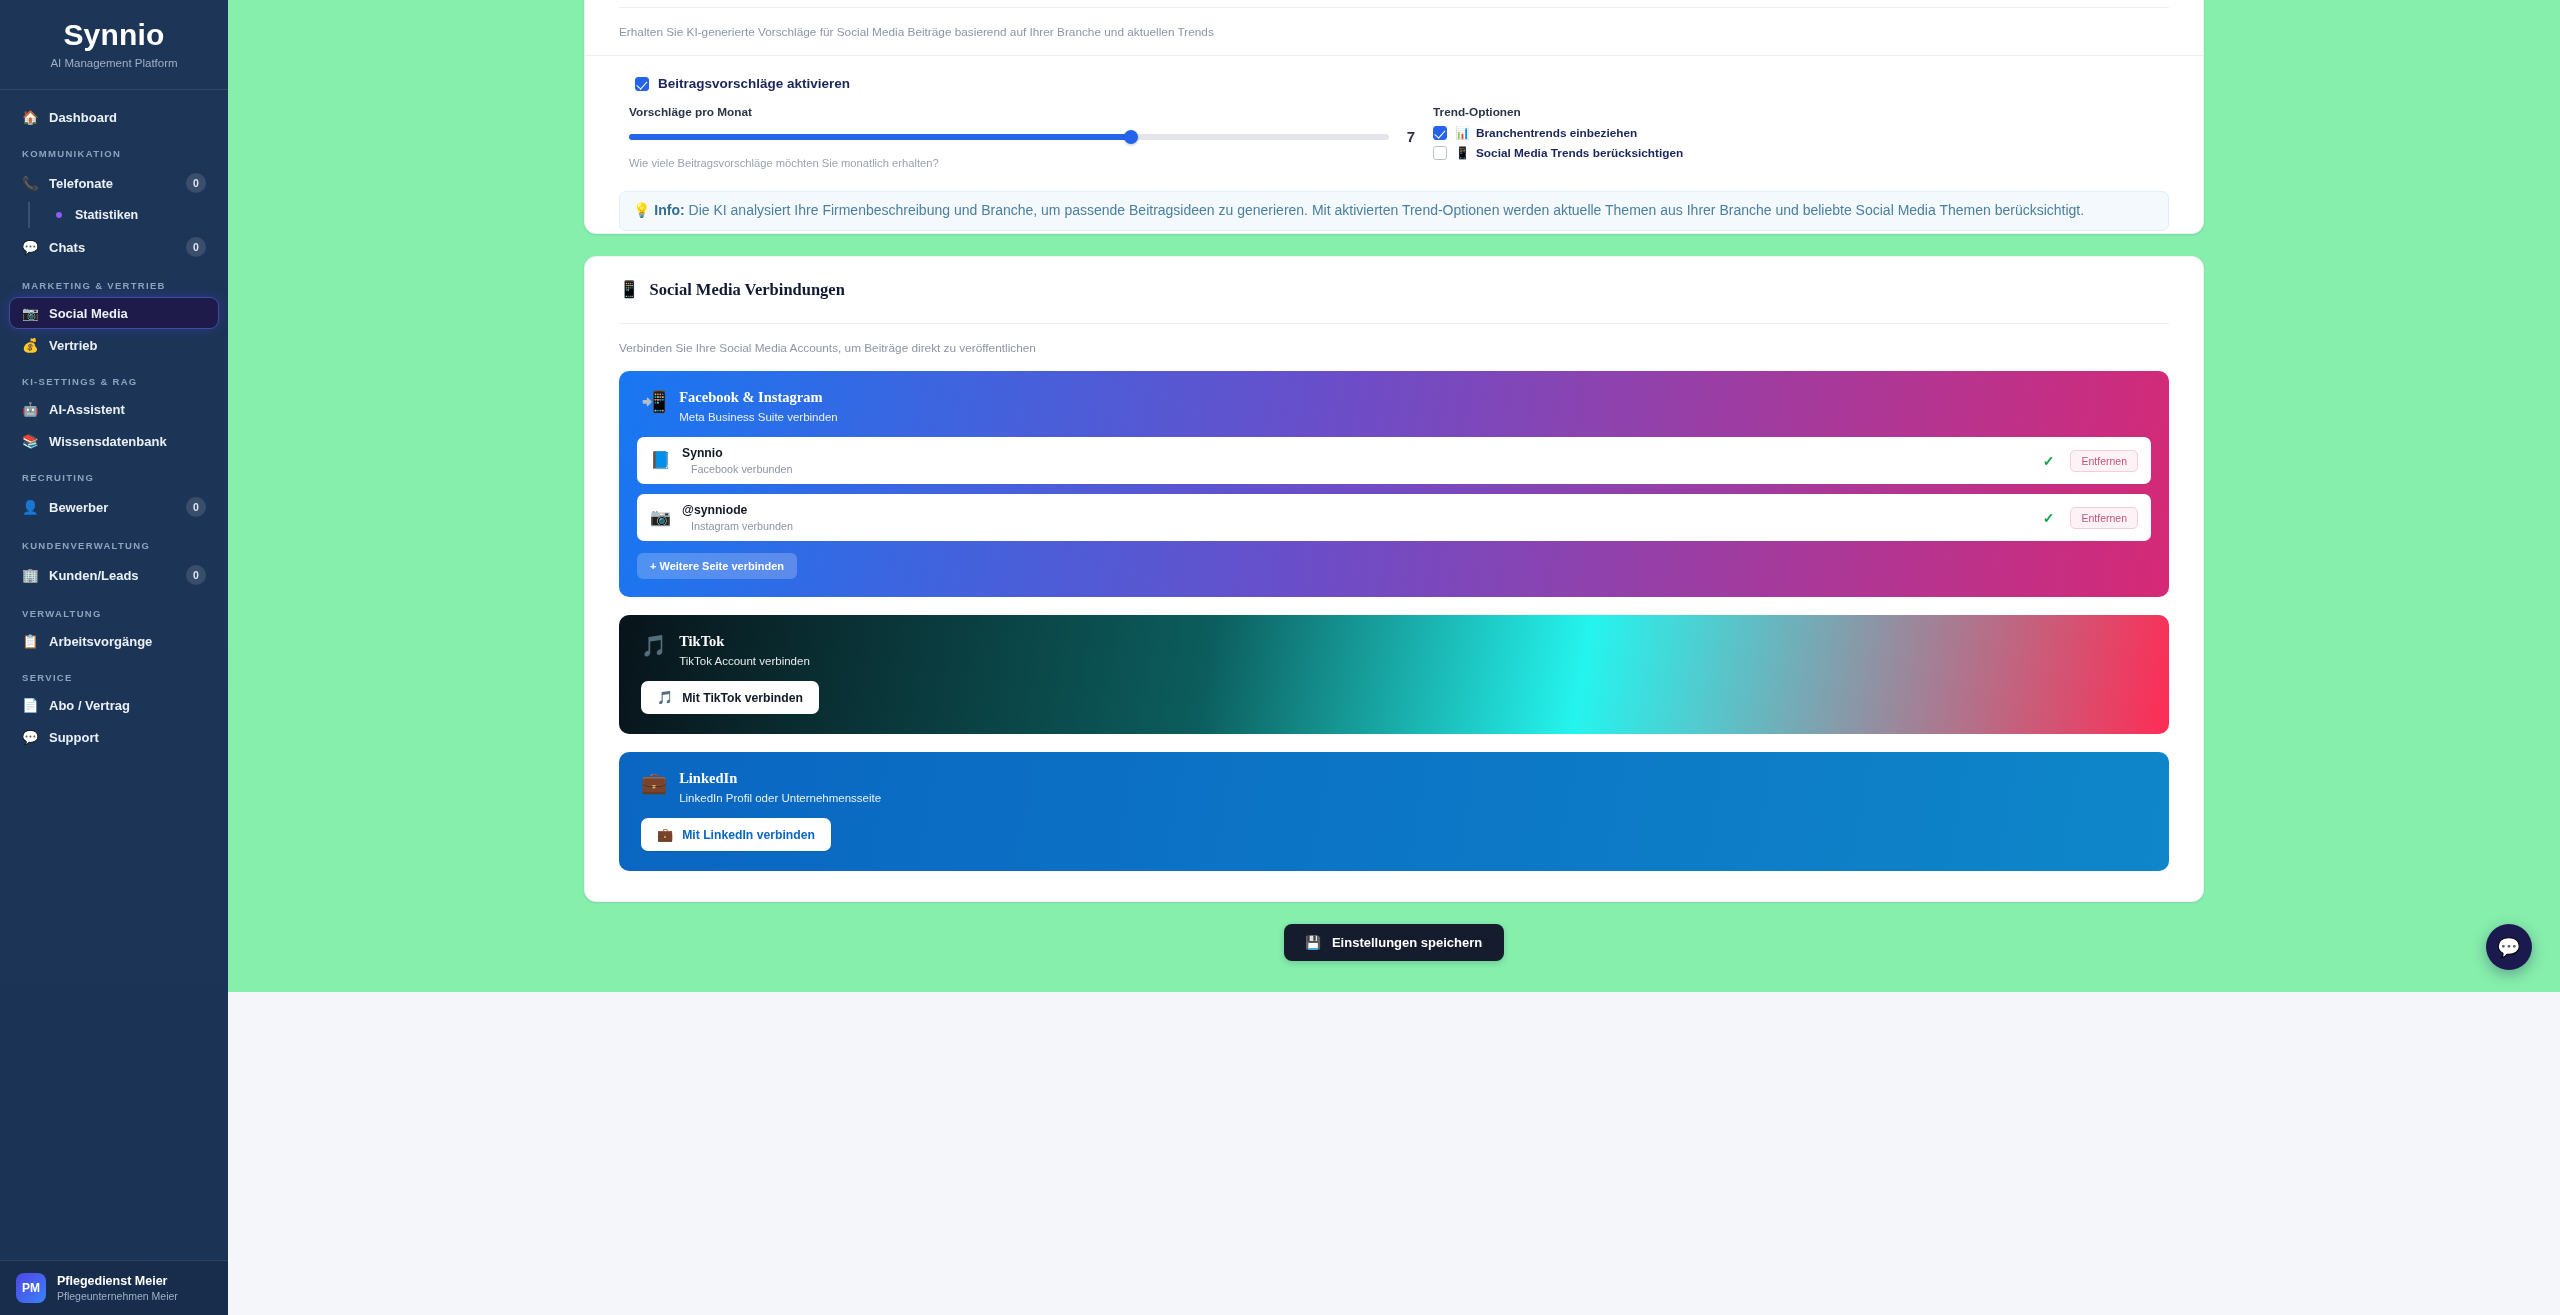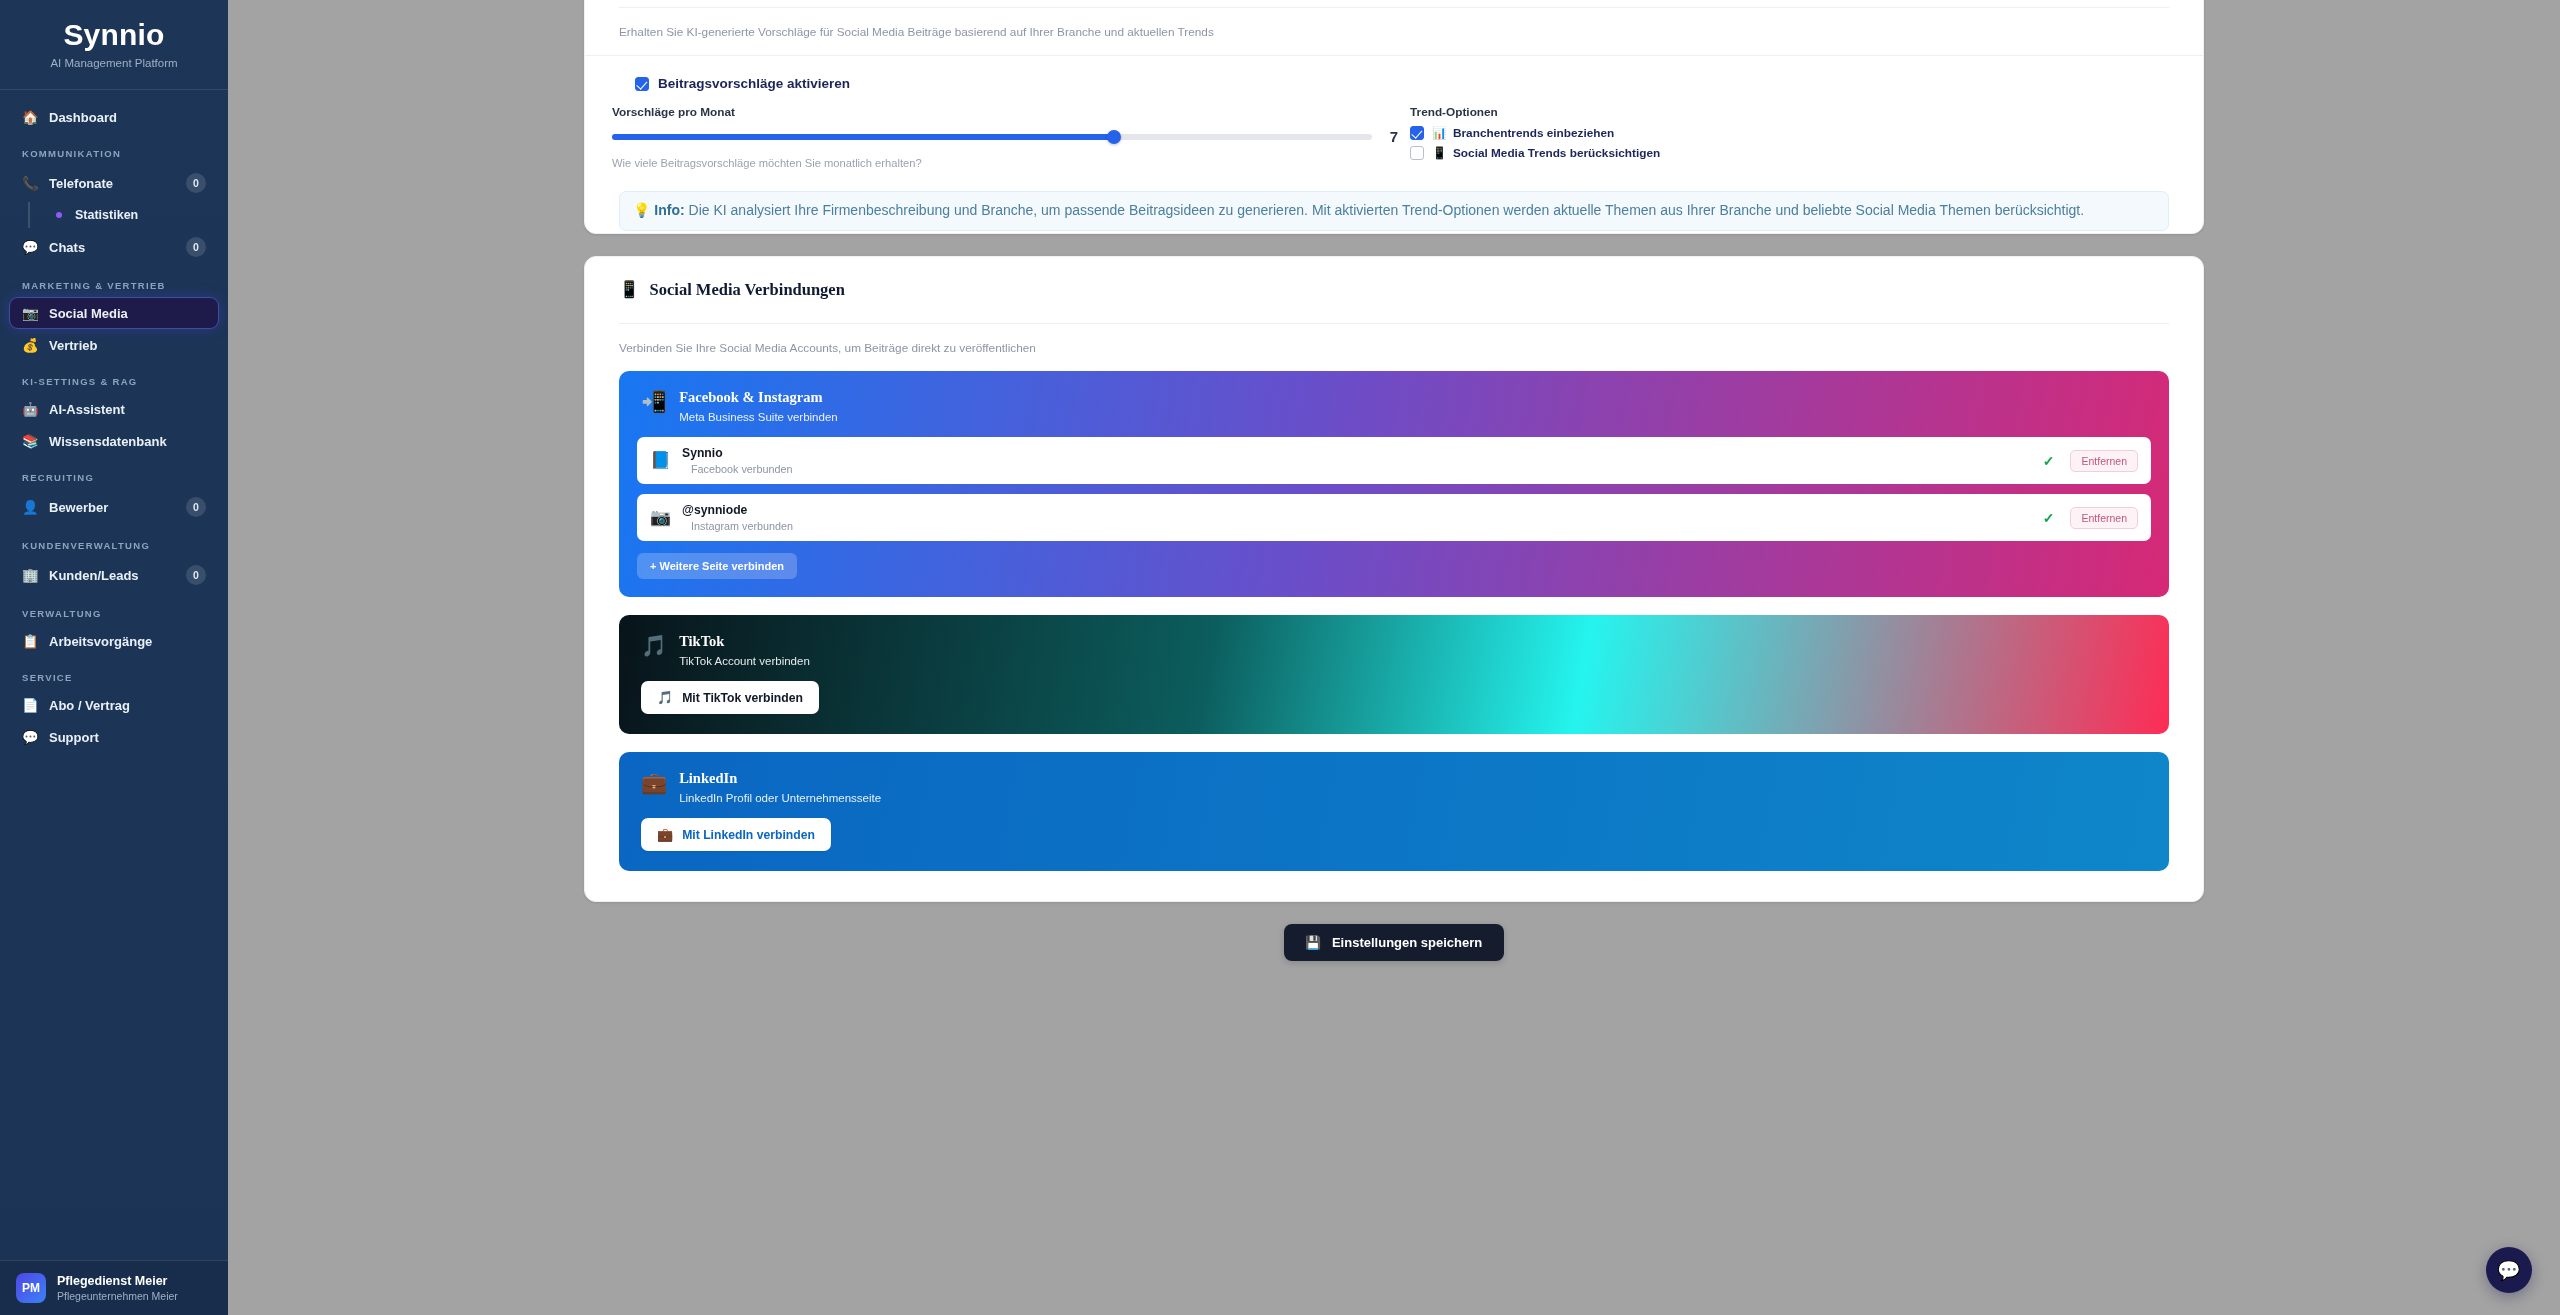--- a/index.html
+++ b/index.html
@@ -67,22 +67,22 @@
     width: 30px; height: 30px; border-radius: 8px; flex: 0 0 30px;
     background: linear-gradient(135deg,#4f46e5 0%,#3b82f6 100%);
     color:#fff; font-size: 12px; font-weight: 700;
     display:flex; align-items:center; justify-content:center;
   }
   .profile-name { font-size: 12.5px; font-weight: 700; color:#fff; white-space: nowrap; }
   .profile-org { font-size: 10.5px; color:#9fb0c6; margin-top: 2px; white-space: nowrap; }
 
   
   .main {
-    flex: 1 1 auto; height: 1315px; position: relative;
-    background: #a3a3a3; overflow: hidden;
+    flex: 1 1 auto; height: 992px; position: relative;
+    background: #86efac; overflow: hidden;
   }
   .content { width: 1620px; margin: 0 auto; padding: 0 0 0 0; }
 
   .card {
     background: #fff; border-radius: 12px;
     box-shadow: 0 1px 3px rgba(16,24,40,.06), 0 1px 2px rgba(16,24,40,.04);
     border: 1px solid #eef0f4;
   }
 
   
@@ -112,21 +112,21 @@
     border: 1.5px solid #b8c0cf; background:#fff; position: relative; cursor:pointer;
   }
   .cb.on { background:#2563eb; border-color:#2563eb; }
   .cb.on::after {
     content:""; position:absolute; left:3.4px; top:1px;
     width: 5px; height: 8.5px;
     border: solid #fff; border-width: 0 1.8px 1.8px 0;
     transform: rotate(42deg);
   }
 
-  .two-col { display:flex; padding: 14px 34px 0 27px; gap: 8px; }
+  .two-col { display:flex; padding: 14px 34px 0 44px; gap: 14px; }
   .col-left { width: 790px; flex: 0 0 790px; }
   .col-right { flex: 1 1 auto; }
 
   .field-label { font-size: 11.8px; font-weight: 700; color:#2b3446; margin-bottom: 9px; }
   .slider-row { display:flex; align-items:center; gap: 14px; }
   .slider {
     position: relative; height: 6px; border-radius: 4px;
     background: #e4e6eb; flex: 1 1 auto;
   }
   .slider-fill {

